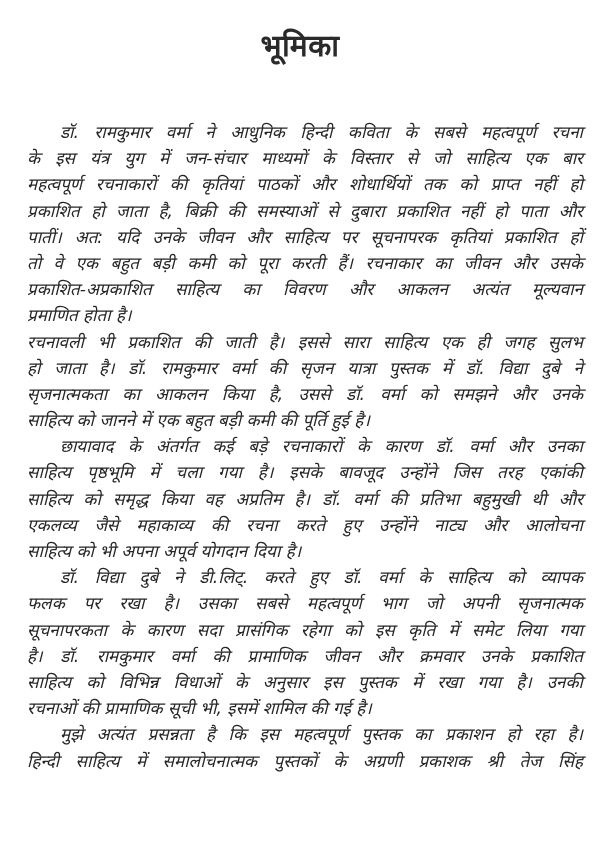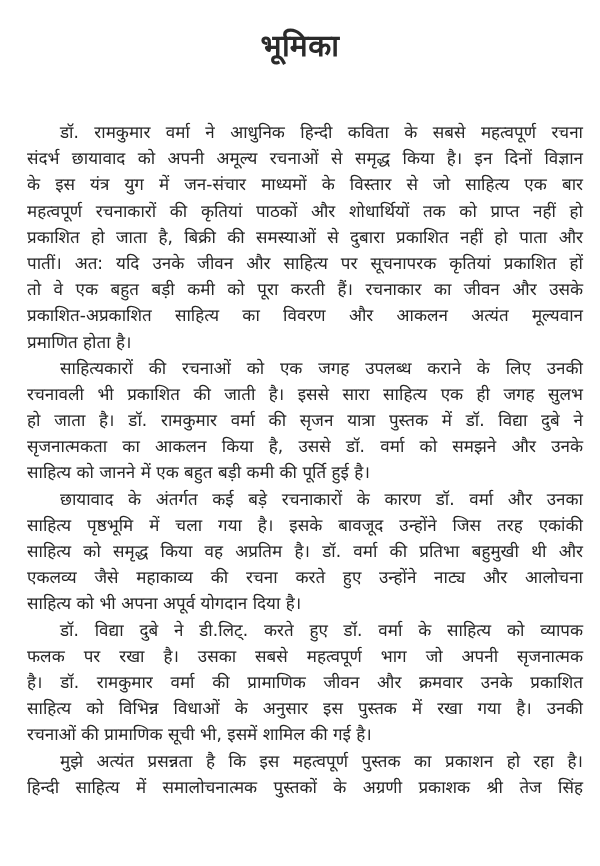--- a/index.html
+++ b/index.html
@@ -15,63 +15,63 @@
     color: #2a2a2a; letter-spacing: 0.5px;
   }
   .body-text {
     position: absolute; top: 119px; left: 27px; width: 556px;
   }
   .line {
     display: block; height: 26.2px; line-height: 26.2px;
     font-size: 17px; white-space: nowrap;
     text-align: justify; text-align-last: justify;
     color: #262626;
+    font-style: italic;
   }
   .line.indent { padding-left: 33px; }
   .line.last { text-align-last: left; }
 </style>
 </head>
 <body>
 
 <div class="page">
   <div class="title">भूमिका</div>
 
   <div class="body-text">
 
     <div>
       <span class="line indent">डॉ. रामकुमार वर्मा ने आधुनिक हिन्दी कविता के सबसे महत्वपूर्ण रचना</span>
-      <span class="line">संदर्भ छायावाद को अपनी अमूल्य रचनाओं से समृद्ध किया है। इन दिनों विज्ञान</span>
       <span class="line">के इस यंत्र युग में जन-संचार माध्यमों के विस्तार से जो साहित्य एक बार</span>
       <span class="line">महत्वपूर्ण रचनाकारों की कृतियां पाठकों और शोधार्थियों तक को प्राप्त नहीं हो</span>
       <span class="line">प्रकाशित हो जाता है, बिक्री की समस्याओं से दुबारा प्रकाशित नहीं हो पाता और</span>
       <span class="line">पातीं। अत: यदि उनके जीवन और साहित्य पर सूचनापरक कृतियां प्रकाशित हों</span>
       <span class="line">तो वे एक बहुत बड़ी कमी को पूरा करती हैं। रचनाकार का जीवन और उसके</span>
       <span class="line">प्रकाशित-अप्रकाशित साहित्य का विवरण और आकलन अत्यंत मूल्यवान</span>
       <span class="line last">प्रमाणित होता है।</span>
     </div>
 
     <div>
-      <span class="line indent">साहित्यकारों की रचनाओं को एक जगह उपलब्ध कराने के लिए उनकी</span>
       <span class="line">रचनावली भी प्रकाशित की जाती है। इससे सारा साहित्य एक ही जगह सुलभ</span>
       <span class="line">हो जाता है। डॉ. रामकुमार वर्मा की सृजन यात्रा पुस्तक में डॉ. विद्या दुबे ने</span>
       <span class="line">सृजनात्मकता का आकलन किया है, उससे डॉ. वर्मा को समझने और उनके</span>
       <span class="line last">साहित्य को जानने में एक बहुत बड़ी कमी की पूर्ति हुई है।</span>
     </div>
 
     <div>
       <span class="line indent">छायावाद के अंतर्गत कई बड़े रचनाकारों के कारण डॉ. वर्मा और उनका</span>
       <span class="line">साहित्य पृष्ठभूमि में चला गया है। इसके बावजूद उन्होंने जिस तरह एकांकी</span>
       <span class="line">साहित्य को समृद्ध किया वह अप्रतिम है। डॉ. वर्मा की प्रतिभा बहुमुखी थी और</span>
       <span class="line">एकलव्य जैसे महाकाव्य की रचना करते हुए उन्होंने नाट्य और आलोचना</span>
       <span class="line last">साहित्य को भी अपना अपूर्व योगदान दिया है।</span>
     </div>
 
     <div>
       <span class="line indent">डॉ. विद्या दुबे ने डी.लिट्. करते हुए डॉ. वर्मा के साहित्य को व्यापक</span>
       <span class="line">फलक पर रखा है। उसका सबसे महत्वपूर्ण भाग जो अपनी सृजनात्मक</span>
+      <span class="line">सूचनापरकता के कारण सदा प्रासंगिक रहेगा को इस कृति में समेट लिया गया</span>
       <span class="line">है। डॉ. रामकुमार वर्मा की प्रामाणिक जीवन और क्रमवार उनके प्रकाशित</span>
       <span class="line">साहित्य को विभिन्न विधाओं के अनुसार इस पुस्तक में रखा गया है। उनकी</span>
       <span class="line last">रचनाओं की प्रामाणिक सूची भी, इसमें शामिल की गई है।</span>
     </div>
 
     <div>
       <span class="line indent">मुझे अत्यंत प्रसन्नता है कि इस महत्वपूर्ण पुस्तक का प्रकाशन हो रहा है।</span>
       <span class="line">हिन्दी साहित्य में समालोचनात्मक पुस्तकों के अग्रणी प्रकाशक श्री तेज सिंह</span>
     </div>
   </div>

